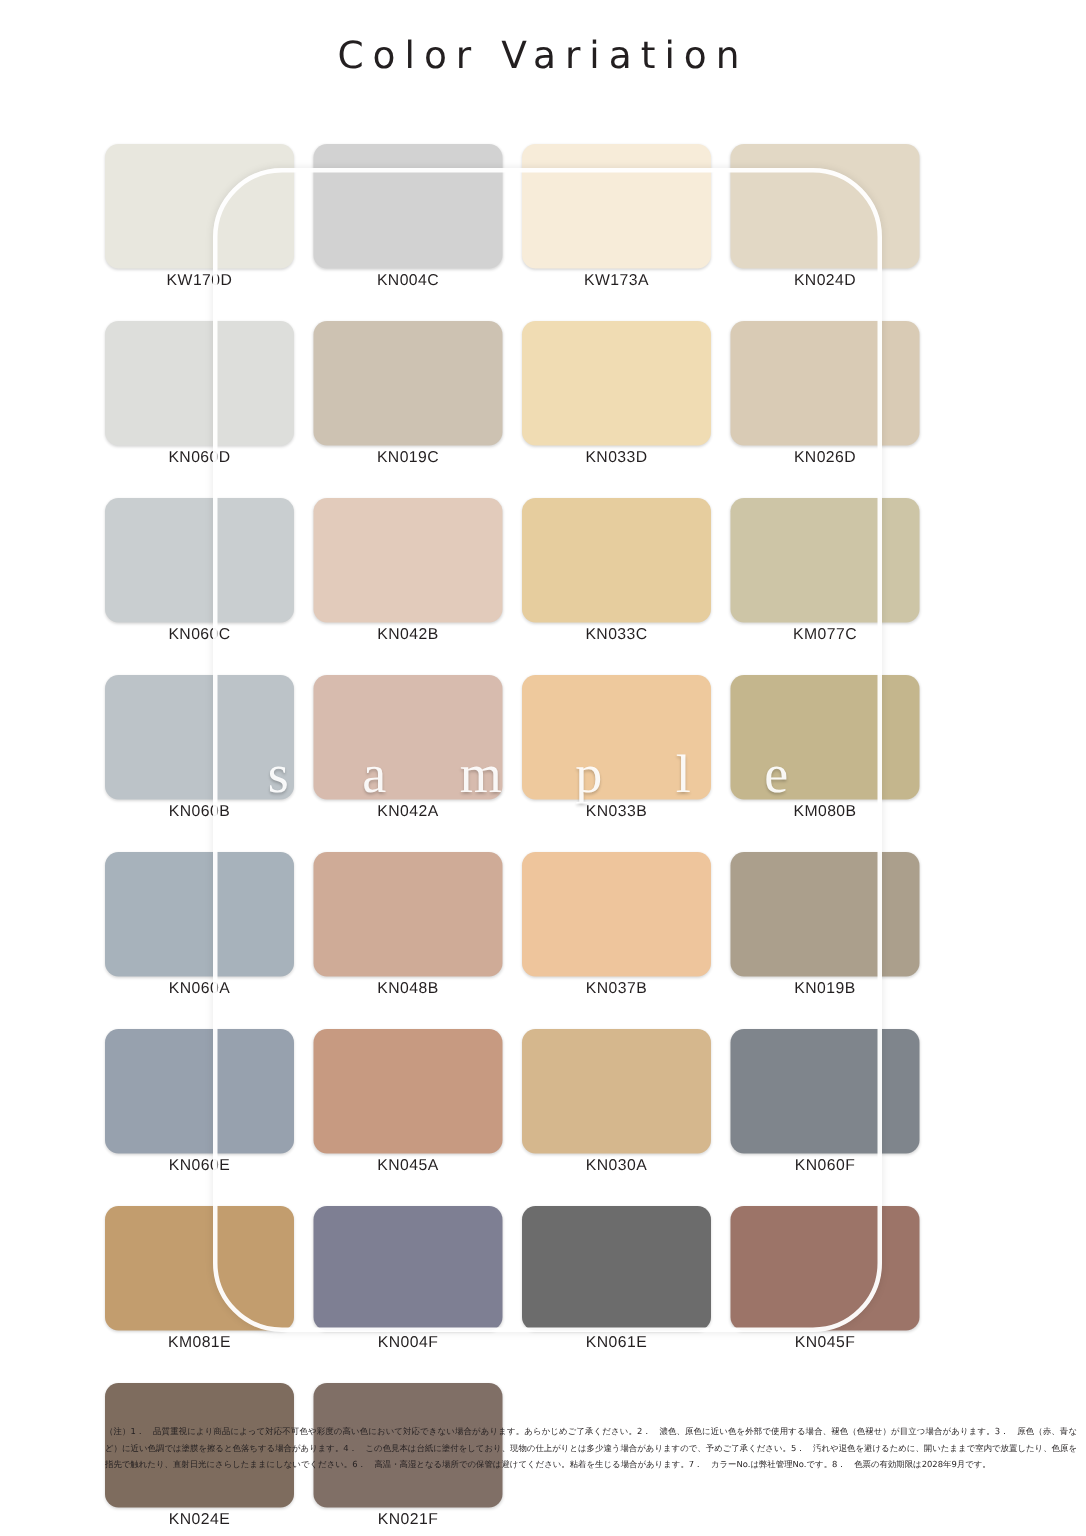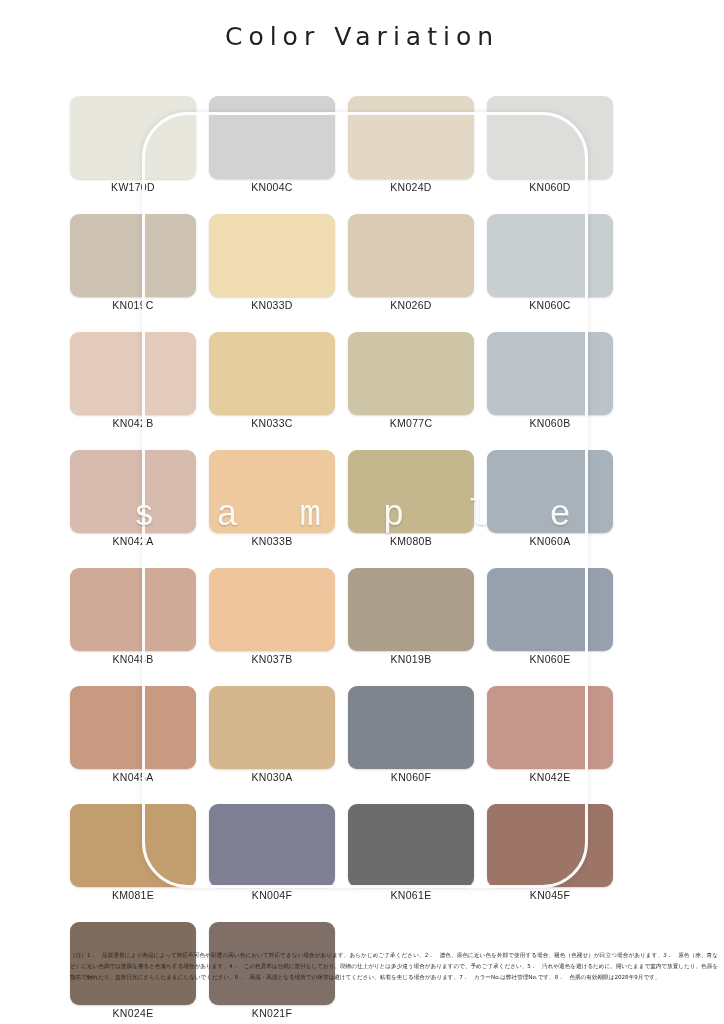--- a/index.html
+++ b/index.html
@@ -72,21 +72,21 @@
   
   .watermark{
     position:absolute;
     left:0;top:495px;width:724px;
     text-align:center;
     font-size:36px;
     letter-spacing:20px;
     color:rgba(255,255,255,0.92);
     text-shadow:0 1px 2px rgba(0,0,0,0.22);
     pointer-events:none;
-    font-family:Liberation Mono, monospace;
+    font-family:Liberation Serif, serif;
   }
 
   
   .footnote{
     position:absolute;
     left:70px;top:950px;
     width:648px;
     font-size:5.6px;
     line-height:1.95;
     color:#231f20;
@@ -104,20 +104,24 @@
   <div class="grid" id="grid">
       <div class="cell">
         <div class="swatch" style="background: rgb(232, 231, 222);"></div>
         <div class="code">KW170D</div>
       </div>
       <div class="cell">
         <div class="swatch" style="background: rgb(210, 210, 210);"></div>
         <div class="code">KN004C</div>
       </div>
       <div class="cell">
+        <div class="swatch" style="background: rgb(247, 236, 217);"></div>
+        <div class="code">KW173A</div>
+      </div>
+      <div class="cell">
         <div class="swatch" style="background: rgb(226, 216, 197);"></div>
         <div class="code">KN024D</div>
       </div>
       <div class="cell">
         <div class="swatch" style="background: rgb(221, 222, 219);"></div>
         <div class="code">KN060D</div>
       </div>
       <div class="cell">
         <div class="swatch" style="background: rgb(205, 194, 178);"></div>
         <div class="code">KN019C</div>
@@ -188,24 +192,20 @@
       </div>
       <div class="cell">
         <div class="swatch" style="background: rgb(213, 183, 141);"></div>
         <div class="code">KN030A</div>
       </div>
       <div class="cell">
         <div class="swatch" style="background: rgb(127, 133, 140);"></div>
         <div class="code">KN060F</div>
       </div>
       <div class="cell">
-        <div class="swatch" style="background: rgb(197, 151, 138);"></div>
-        <div class="code">KN042E</div>
-      </div>
-      <div class="cell">
         <div class="swatch" style="background: rgb(194, 157, 110);"></div>
         <div class="code">KM081E</div>
       </div>
       <div class="cell">
         <div class="swatch" style="background: rgb(126, 127, 147);"></div>
         <div class="code">KN004F</div>
       </div>
       <div class="cell">
         <div class="swatch" style="background: rgb(108, 108, 108);"></div>
         <div class="code">KN061E</div>

